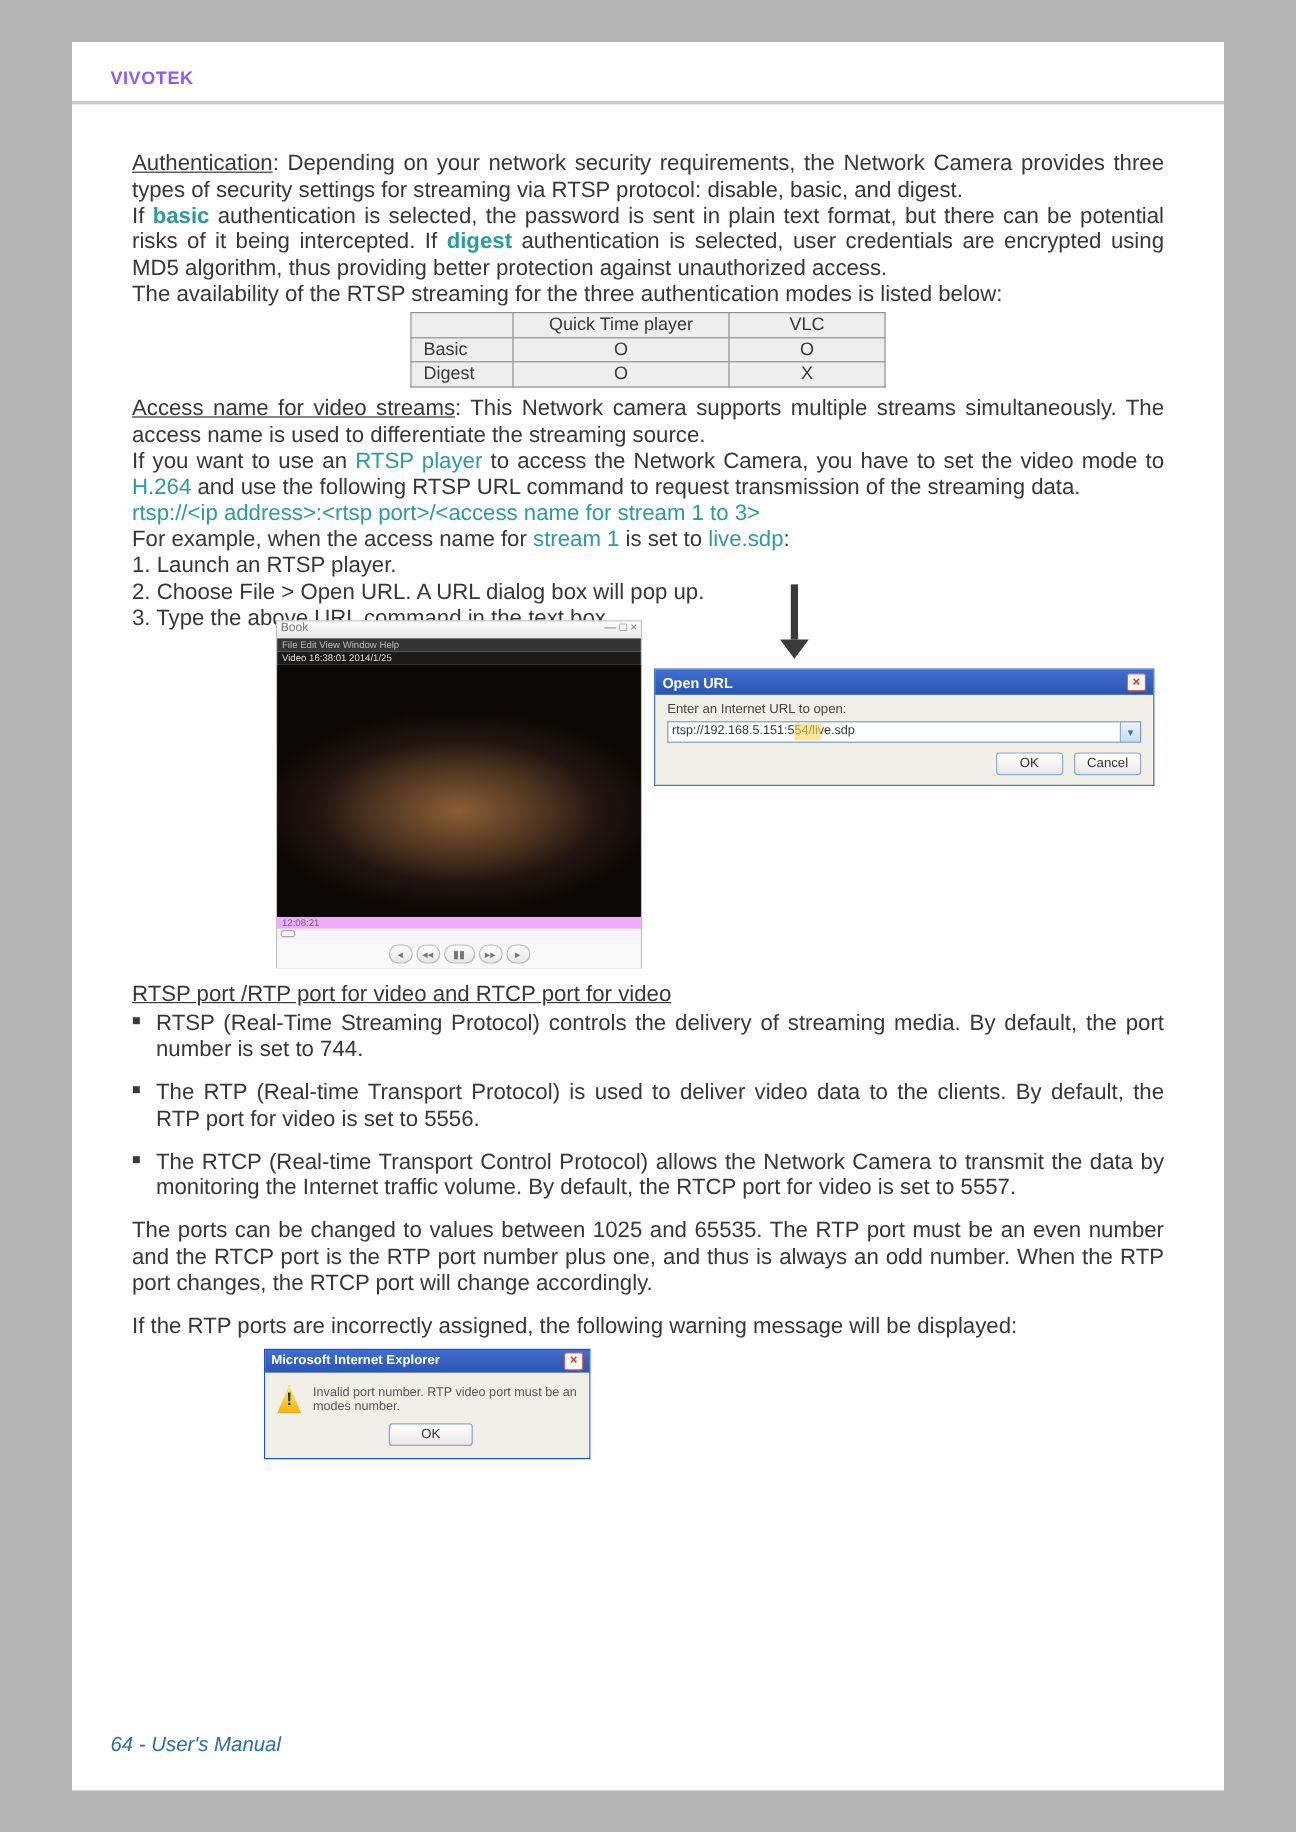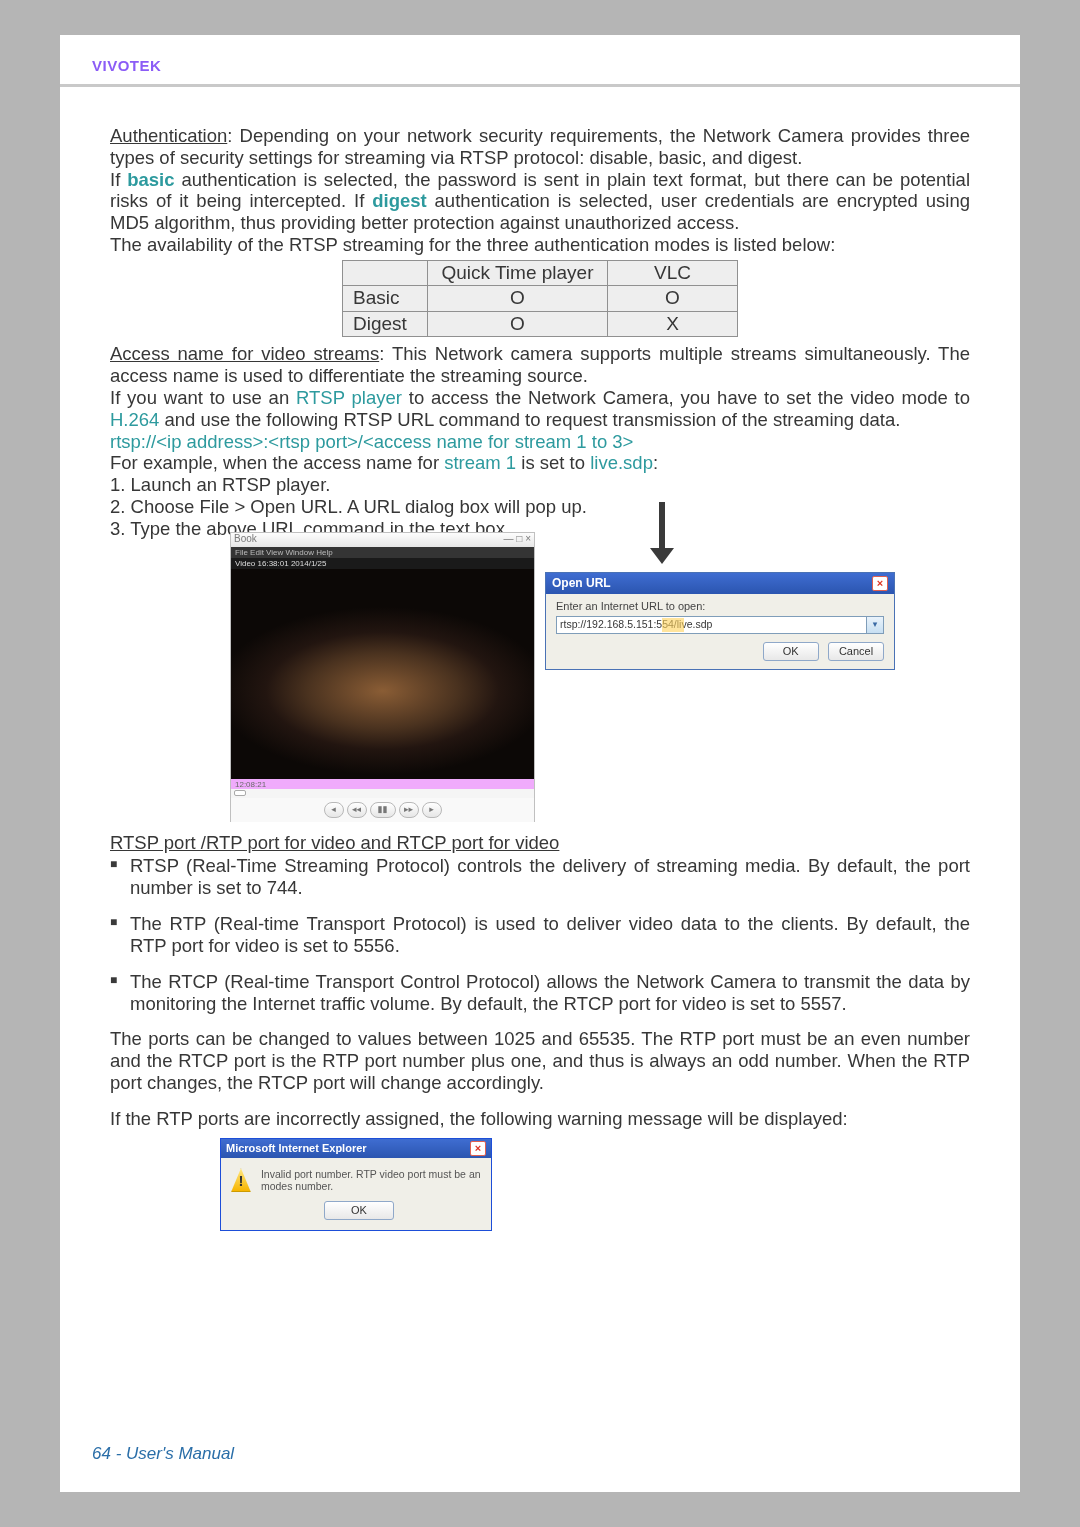--- a/index.html
+++ b/index.html
@@ -43,21 +43,21 @@
     line-height: 1.18;
   }
   .underline { text-decoration: underline; }
   .justify { text-align: justify; }
   .teal { color: #2d9a9e; }
   .bold { font-weight: bold; }
 
   table.auth {
     border-collapse: collapse;
     margin: 4px auto 6px auto;
-    font-size: 19px;
+    font-size: 15px;
   }
   table.auth td, table.auth th {
     border: 1px solid #909090;
     padding: 1px 10px;
     text-align: center;
     background: #eeeeee;
     font-weight: normal;
   }
   table.auth td.rowh { text-align: left; }
   table.auth .w1 { width: 85px; }
@@ -144,21 +144,21 @@
     width: 24px;
     height: 62px;
   }
   .arrow-down .shaft { width: 6px; height: 46px; background:#3a3a3a; margin: 0 auto; }
   .arrow-down .head  { width: 0; height: 0; border-left: 12px solid transparent; border-right: 12px solid transparent; border-top: 16px solid #3a3a3a; }
 
   .openurl {
     position: absolute;
     left: 435px;
     top: 30px;
-    width: 350px;
+    width: 417px;
     border: 1px solid #4a72b5;
     background: #f0efe8;
     font-size: 12px;
   }
   .openurl .titlebar {
     background: linear-gradient(#3f6dd1,#2b55b0);
     color: #fff;
     font-weight: bold;
     padding: 3px 6px;
     display:flex; justify-content:space-between; align-items:center;

